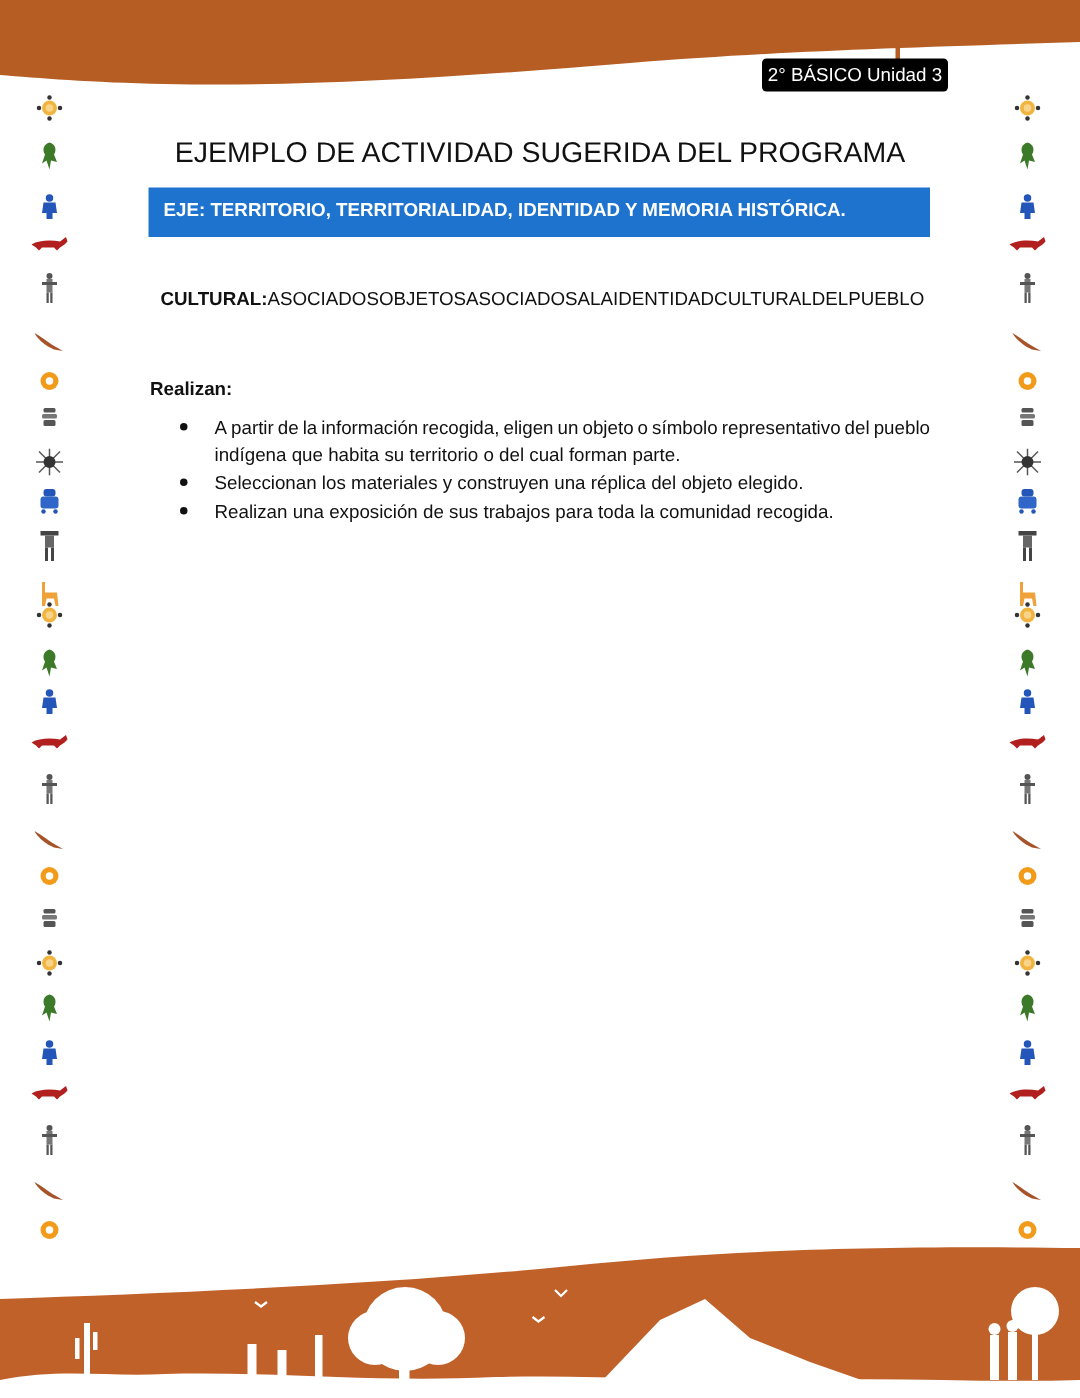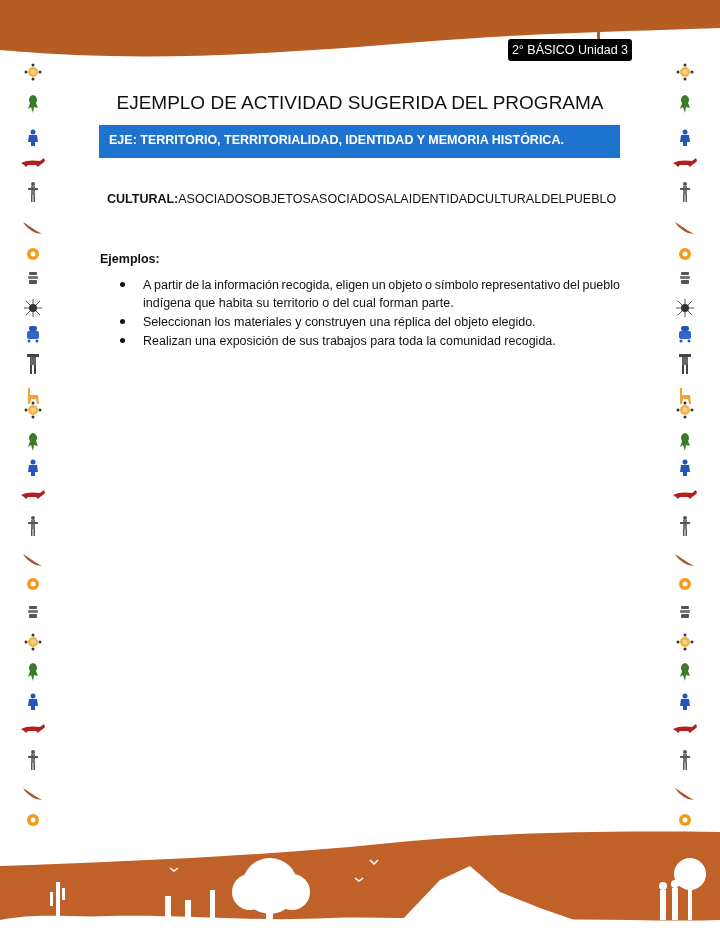--- a/index.html
+++ b/index.html
@@ -421,21 +421,21 @@
       <span>ASOCIADOS</span>
       <span>A</span>
       <span>LA</span>
       <span>IDENTIDAD</span>
       <span>CULTURAL</span>
       <span>DEL</span>
       <span>PUEBLO</span>
     </div>
 </div>
 
-<div class="ejemplos">Ejemplos:</div>
+<div class="ejemplos">Realizan:</div>
 <ul class="list">
   <li>
     <span class="bullet"></span>
     <div class="line1" id="ex1line1">
         <span>A</span>
         <span>partir</span>
         <span>de</span>
         <span>la</span>
         <span>información</span>
         <span>recogida,</span>

